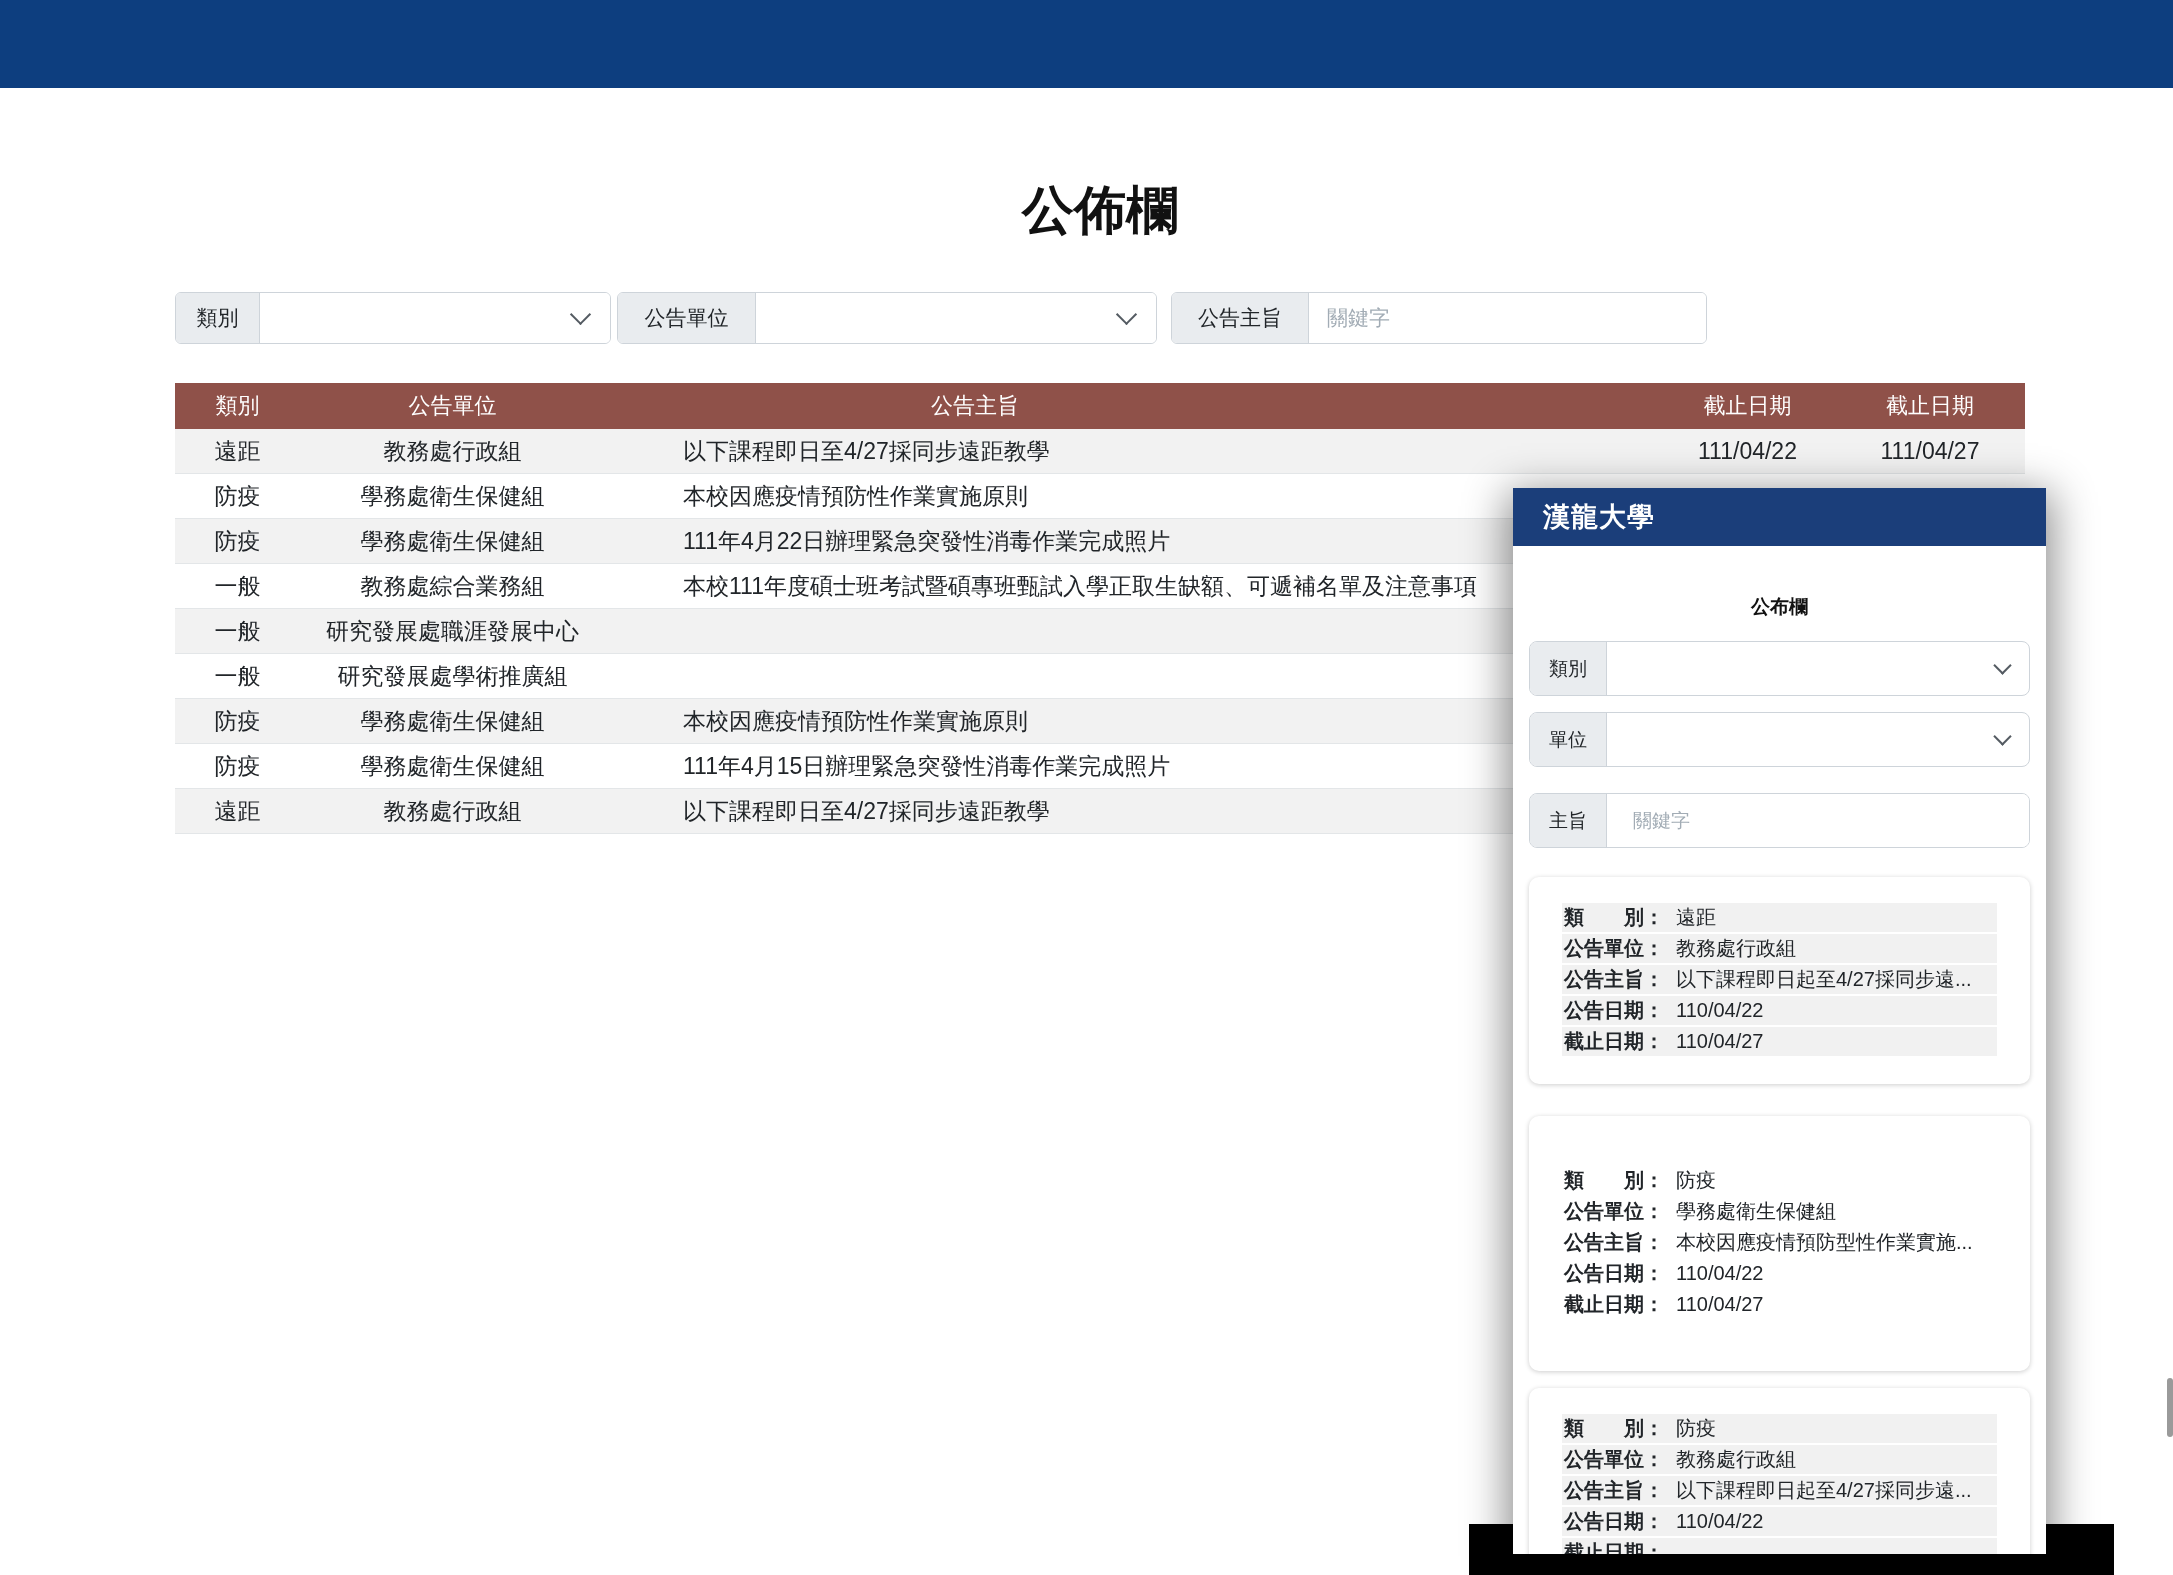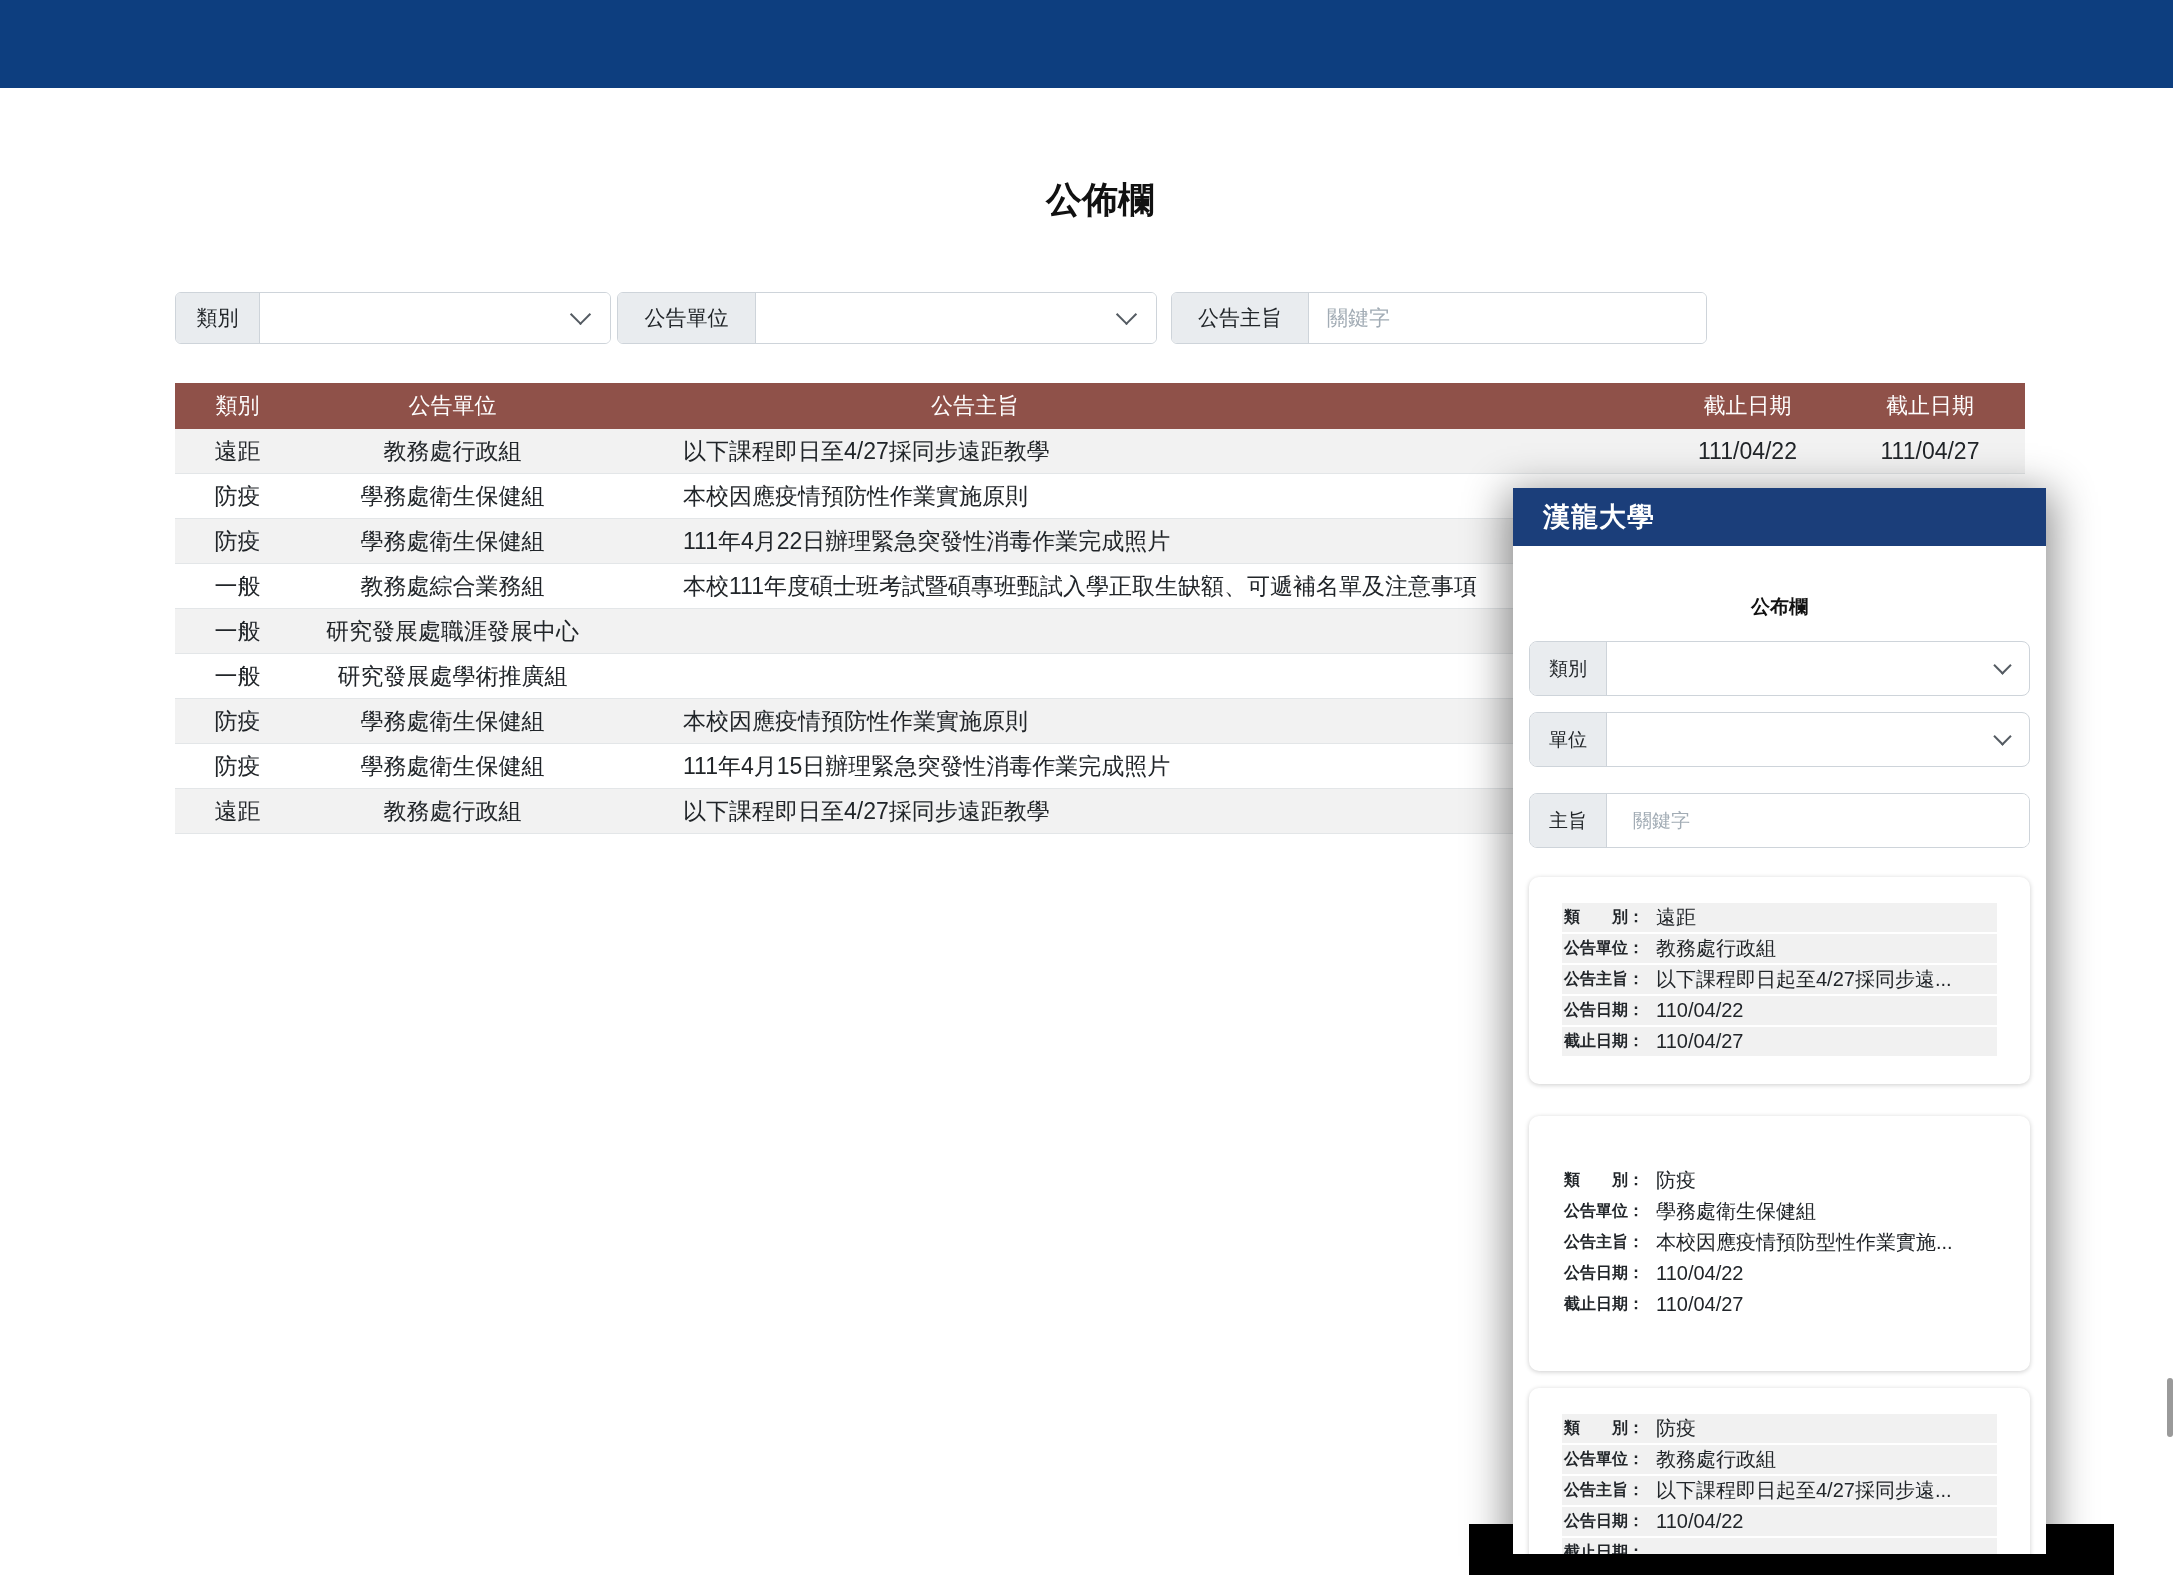--- a/index.html
+++ b/index.html
@@ -4,21 +4,21 @@
 <style>
   html,body{margin:0;padding:0;background:#fff;}
   body{font-family:"Liberation Sans","DejaVu Sans",sans-serif;color:#212529;}
   .canvas{position:relative;width:2173px;height:1575px;background:#fff;overflow:hidden;}
 
   
   .topbar{position:absolute;left:0;top:0;width:2173px;height:88px;background:#0D3E7F;}
 
   
   .page-title{position:absolute;left:175px;top:176px;width:1850px;text-align:center;
-    font-size:36px;font-weight:bold;color:#111;margin:0;}
+    font-size:52px;font-weight:bold;color:#111;margin:0;}
 
   
   .filter-row{position:absolute;left:175px;top:292px;width:1850px;height:52px;}
   .fgroup{position:absolute;top:0;height:52px;display:flex;border:1px solid #CED4DA;border-radius:6px;background:#fff;box-sizing:border-box;}
   .fgroup .flabel{display:flex;align-items:center;justify-content:center;background:#E9ECEF;
     border-right:1px solid #CED4DA;font-size:21px;color:#212529;border-radius:5px 0 0 5px;white-space:nowrap;}
   .fgroup .fselect{flex:1;display:flex;align-items:center;justify-content:flex-end;padding-right:22px;background:#fff;border-radius:0 5px 5px 0;cursor:pointer;}
   .chev{width:13px;height:13px;border-right:2.5px solid #545B62;border-bottom:2.5px solid #545B62;
     transform:rotate(45deg);margin-top:-7px;}
   .fgroup .finput{flex:1;border:none;outline:none;font-size:21px;padding:0 0 0 18px;border-radius:0 5px 5px 0;
@@ -58,21 +58,21 @@
   .ov-filter .finput{flex:1;border:none;outline:none;font-size:19px;padding:0 0 0 18px;border-radius:0 7px 7px 0;
     font-family:"Liberation Sans","DejaVu Sans",sans-serif;color:#212529;}
   .ov-filter .finput::placeholder{color:#A2ACB5;opacity:1;}
 
   .card{background:#fff;border-radius:10px;box-shadow:0 1px 5px rgba(0,0,0,.2);
     padding:26px 33px;margin-top:29px;cursor:pointer;}
   .card:nth-of-type(2){padding-top:50px;padding-bottom:50px;margin-top:32px;}
   .card:nth-of-type(3){margin-top:17px;}
   .crow{height:29px;display:flex;align-items:center;margin-bottom:2px;padding:0 2px;background:transparent;}
   .card.striped .crow{background:#F1F1F1;}
-  .clabel{font-size:16px;font-weight:bold;color:#212529;white-space:pre;}
+  .clabel{font-size:20px;font-weight:bold;color:#212529;white-space:pre;}
   .cvalue{font-size:20px;color:#212529;margin-left:12px;white-space:nowrap;}
 
   
   .scroll-thumb{position:absolute;left:2167px;top:1378px;width:6px;height:59px;background:#9A9A9A;border-radius:3px;z-index:20;}
 </style>
 </head>
 <body>
 
 <div class="canvas">
 

